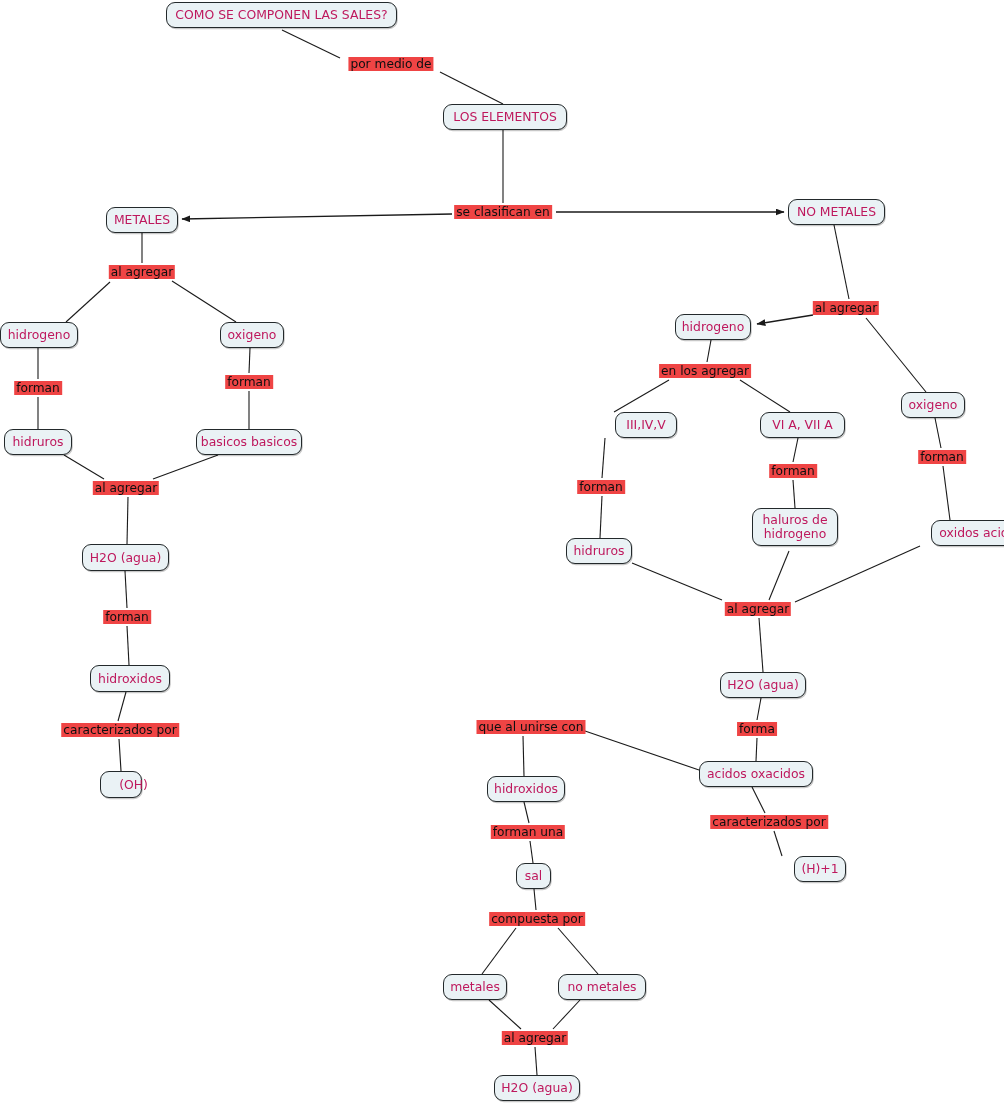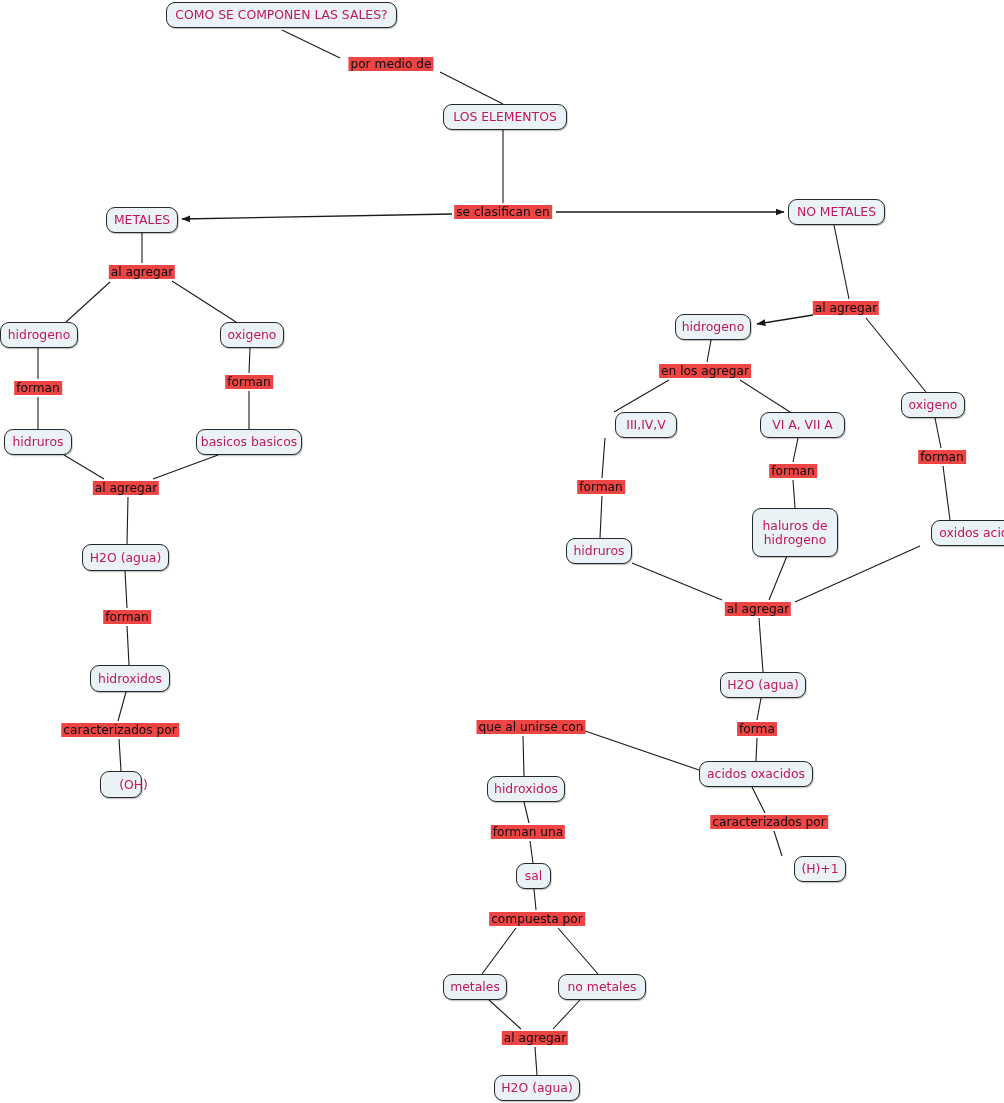--- a/index.html
+++ b/index.html
@@ -137,21 +137,21 @@
       <div class="node-box" style="left: 4px; top: 429px; width: 68px; height: 26px;">hidruros</div>
       <div class="node-box" style="left: 196px; top: 429px; width: 106px; height: 26px;">basicos basicos</div>
       <div class="node-box" style="left: 82px; top: 544px; width: 87px; height: 27px;">H2O (agua)</div>
       <div class="node-box" style="left: 90px; top: 665px; width: 80px; height: 27px;">hidroxidos</div>
       <div class="node-box" style="left: 100px; top: 771px; width: 42px; height: 27px; padding-left: 32px;">(OH)</div>
       <div class="node-box" style="left: 675px; top: 314px; width: 76px; height: 26px;">hidrogeno</div>
       <div class="node-box" style="left: 901px; top: 392px; width: 64px; height: 26px;">oxigeno</div>
       <div class="node-box" style="left: 576px; top: 412px; width: 62px; height: 26px; margin-left: 39px;">III,IV,V</div>
       <div class="node-box" style="left: 760px; top: 412px; width: 85px; height: 26px;">VI A, VII A</div>
       <div class="node-box" style="left: 566px; top: 538px; width: 66px; height: 26px;">hidruros</div>
-      <div class="node-box" style="left: 752px; top: 508px; width: 86px; height: 49px; text-align: center;">haluros de
+      <div class="node-box" style="left: 752px; top: 508px; width: 86px; height: 38px; text-align: center;">haluros de
 hidrogeno</div>
       <div class="node-box" style="left: 931px; top: 520px; width: 100px; height: 26px;">oxidos acidos</div>
       <div class="node-box" style="left: 720px; top: 672px; width: 86px; height: 26px;">H2O (agua)</div>
       <div class="node-box" style="left: 699px; top: 761px; width: 114px; height: 26px;">acidos oxacidos</div>
       <div class="node-box" style="left: 794px; top: 856px; width: 52px; height: 26px;">(H)+1</div>
       <div class="node-box" style="left: 487px; top: 776px; width: 78px; height: 26px;">hidroxidos</div>
       <div class="node-box" style="left: 516px; top: 863px; width: 35px; height: 26px;">sal</div>
       <div class="node-box" style="left: 443px; top: 974px; width: 64px; height: 26px;">metales</div>
       <div class="node-box" style="left: 558px; top: 974px; width: 88px; height: 26px;">no metales</div>
       <div class="node-box" style="left: 494px; top: 1075px; width: 86px; height: 26px;">H2O (agua)</div>

